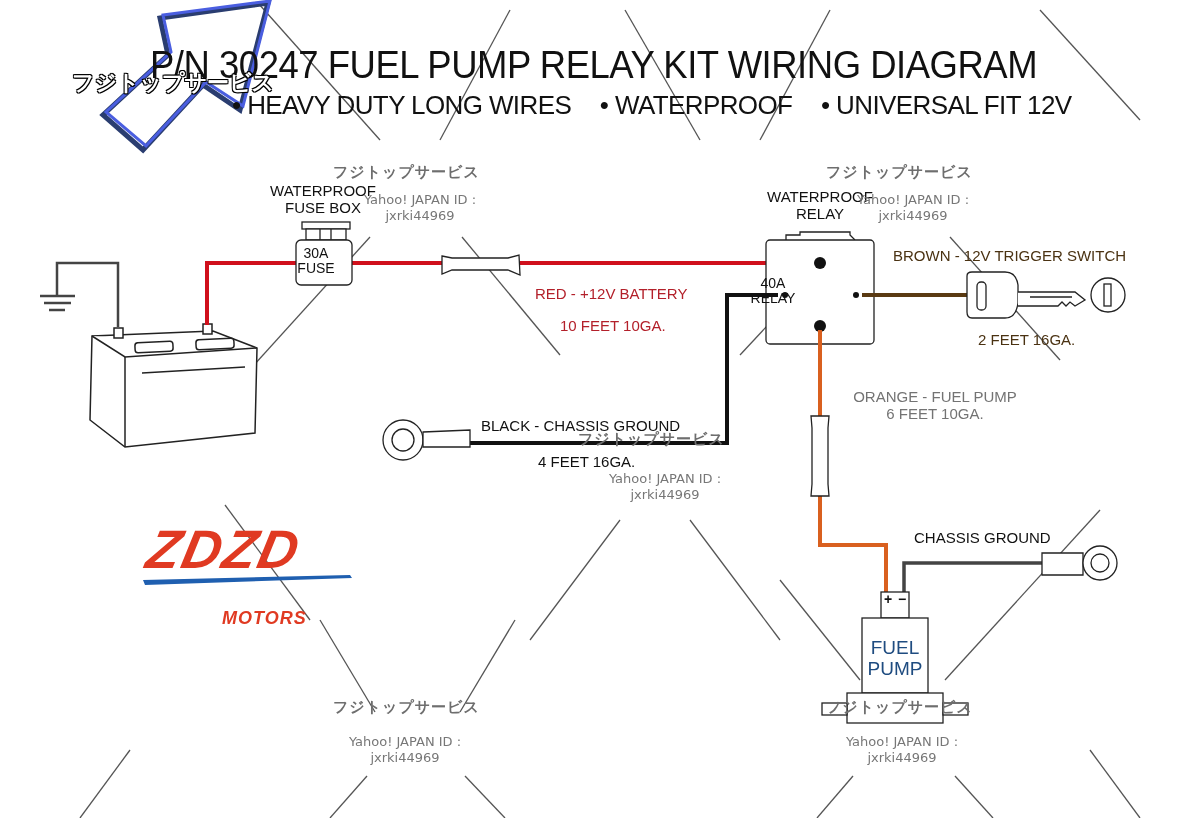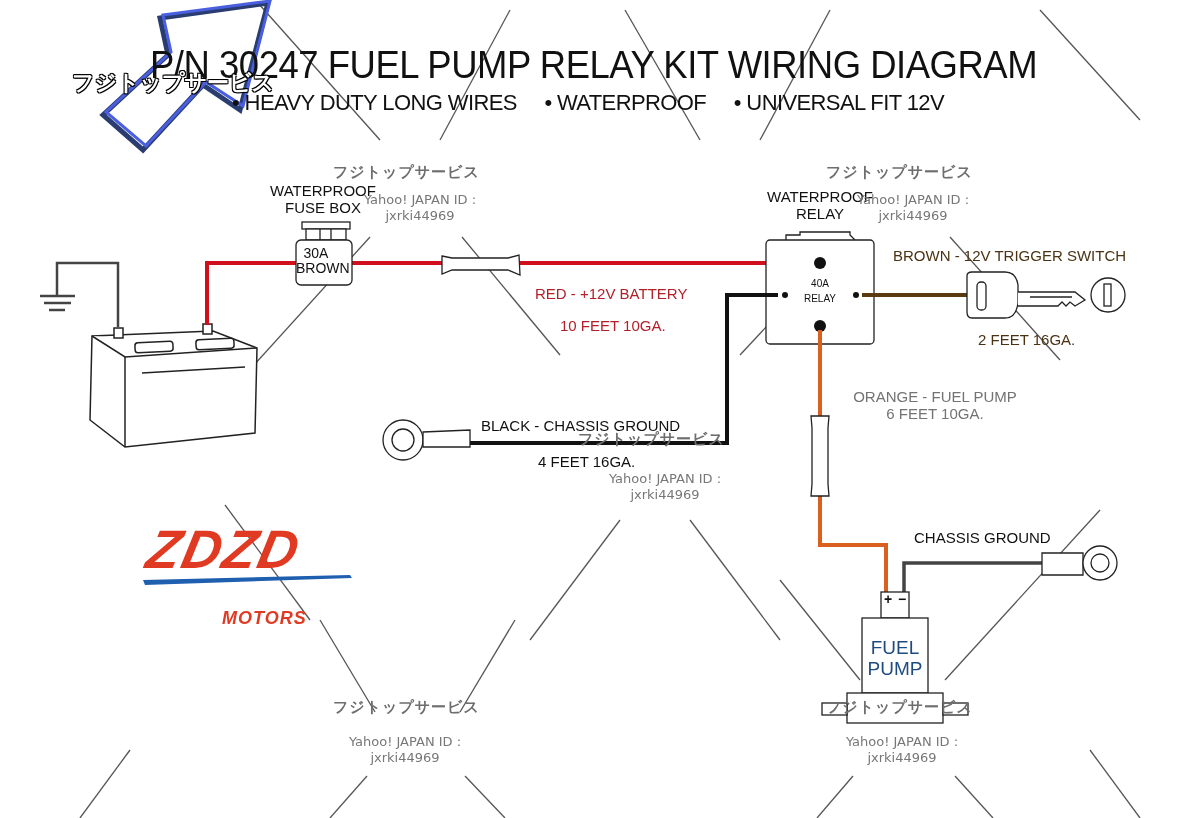--- a/index.html
+++ b/index.html
@@ -1,19 +1,19 @@
 <!DOCTYPE html>
 <html><head>
 <meta charset="utf-8">
 <style>
   html, body { margin:0; padding:0; background:#ffffff; }
   body { width:1200px; height:818px; position:relative; overflow:hidden; font-family:"Liberation Sans", sans-serif; }
   .abs { position:absolute; }
   .title { left:150px; top:44px; font-size:38px; color:#111; letter-spacing:-0.5px; white-space:nowrap; transform:scaleX(0.96); transform-origin:left; }
-  .subtitle { left:232px; top:90px; font-size:22px; color:#111; white-space:nowrap; letter-spacing:-0.6px; }
+  .subtitle { left:232px; top:90px; font-size:26px; color:#111; white-space:nowrap; letter-spacing:-0.6px; }
   .subtitle span { margin-right:22px; }
   .lbl { font-size:15px; color:#111; white-space:nowrap; line-height:17px; }
   .center { text-align:center; }
   .red { color:#b3202a;margin-top:45px; }
   .brown { color:#4a3212; }
   .orange { color:#737373; }
   .blue { color:#1f4c80; }
   .wm-jp { font-size:15px; font-weight:bold; color:#6e6e6e; white-space:nowrap; letter-spacing:1px; }
   .wm-id { font-size:13px; color:#777; white-space:nowrap; text-align:center; line-height:16px; font-family:"DejaVu Sans", sans-serif; }
   .corner-jp { left:72px; top:68px; font-size:22px; font-weight:bold; color:#fff; white-space:nowrap;
@@ -146,31 +146,31 @@
   <span>• WATERPROOF</span>
   <span>• UNIVERSAL FIT 12V</span>
 </div>
 
 <div class="abs lbl center" style="left:258px;top:182px;width:130px;">
   <div>WATERPROOF</div>
   <div>FUSE BOX</div>
 </div>
 <div class="abs lbl center" style="left:296px;top:246px;width:40px;font-size:14px;line-height:15px;">
   <div>30A</div>
-  <div>BROWN</div>
+  <div>FUSE</div>
 </div>
 
 <div class="abs lbl red" style="left:535px;top:240px;">RED - +12V BATTERY</div>
 <div class="abs lbl red" style="left:560px;top:272px;text-align:right;">10 FEET 10GA.</div>
 
 <div class="abs lbl center" style="left:750px;top:188px;width:140px;">
   <div>WATERPROOF</div>
   <div>RELAY</div>
 </div>
-<div class="abs lbl center" style="left:785px;top:276px;width:70px;font-size:10px;line-height:15px;">
+<div class="abs lbl center" style="left:738px;top:276px;width:70px;font-size:14px;line-height:15px;">
   <div>40A</div>
   <div>RELAY</div>
 </div>
 
 <div class="abs lbl brown" style="left:893px;top:247px;">BROWN - 12V TRIGGER SWITCH</div>
 <div class="abs lbl brown" style="left:978px;top:331px;">2 FEET 16GA.</div>
 
 <div class="abs lbl" style="left:481px;top:417px;">BLACK - CHASSIS GROUND</div>
 <div class="abs lbl" style="left:538px;top:453px;">4 FEET 16GA.</div>
 

